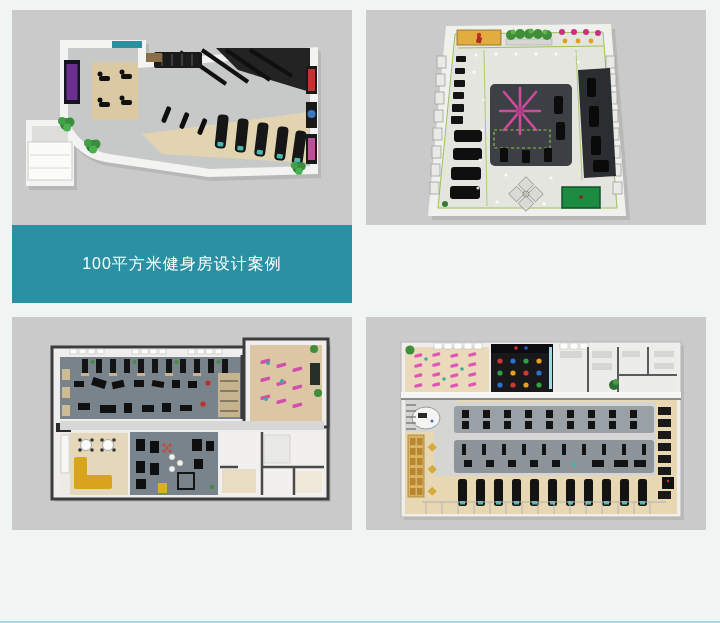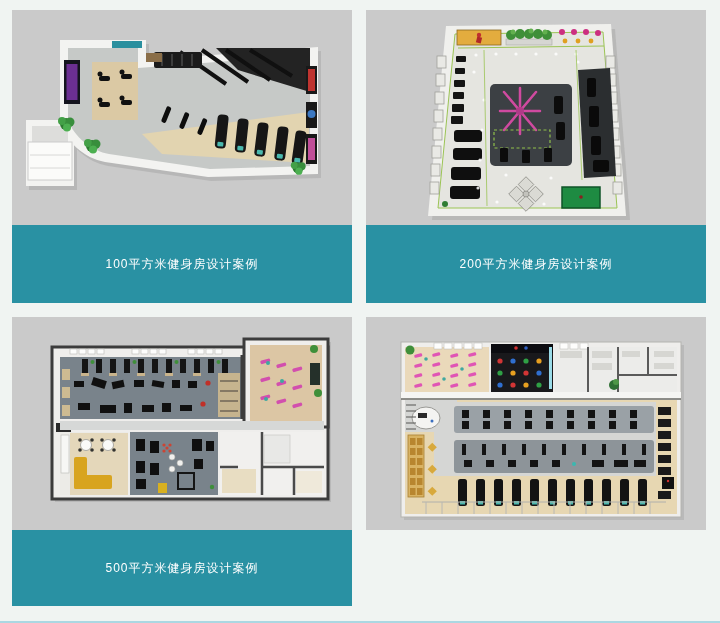--- a/index.html
+++ b/index.html
@@ -6,21 +6,21 @@
     --page-bg:#f0f4f2; --caption-bg:#2991a3; --caption-text:#ffffff;
     --thumb-bg:#cacaca; --bottom-accent:#abd7e2;
   }
   *{box-sizing:border-box;margin:0;padding:0;}
   html,body{width:720px;height:623px;}
   body{background:var(--page-bg);font-family:"Liberation Sans",sans-serif;position:relative;overflow:hidden;}
   .gallery{position:absolute;top:10px;left:12px;width:694px;display:flex;flex-wrap:wrap;column-gap:14px;row-gap:14px;}
   .card{width:340px;display:flex;flex-direction:column;cursor:pointer;}
   .thumb{width:340px;background:var(--thumb-bg);overflow:hidden;line-height:0;}
   .h215{height:215px;} .h213{height:213px;}
-  .caption{background:var(--caption-bg);color:var(--caption-text);display:flex;align-items:center;justify-content:center;font-size:12px;letter-spacing:1px;}
+  .caption{background:var(--caption-bg);color:var(--caption-text);display:flex;align-items:center;justify-content:center;font-size:16px;letter-spacing:1px;}
   .c78{height:78px;} .c76{height:76px;}
   .accent-line{position:absolute;left:0;bottom:0;width:720px;height:2px;background:var(--bottom-accent);}
   svg{display:block;}
 </style>
 </head>
 <body>
 
 <div class="gallery">
 
   <figure class="card">
@@ -233,21 +233,20 @@
           <circle cx="185" cy="168" r="1.6"></circle>
             <circle cx="212" cy="52" r="1.6"></circle>
             <circle cx="131" cy="192" r="1.6"></circle>
             <circle cx="178" cy="194" r="1.6"></circle>
         </g>
         <line x1="92" y1="38" x2="238" y2="36" stroke="#9bc454" stroke-width="1"></line>
         <line x1="118" y1="40" x2="121" y2="196" stroke="#9bc454" stroke-width="0.8"></line>
         <line x1="210" y1="40" x2="216" y2="170" stroke="#9bc454" stroke-width="0.8"></line>
       </svg>
     </div>
-    <figcaption class="caption c78">200平方米健身房设计案例</figcaption>
   </figure>
 
   <figure class="card">
     <div class="thumb h213">
       <svg viewBox="0 0 340 213" width="340" height="213">
         <defs>
           <g id="c-mat">
               <rect width="10" height="3.6" rx="1.4" fill="#d24fae" transform="rotate(-16)"></rect>
             </g>
         </defs>
@@ -398,21 +397,20 @@
           <line x1="250" y1="115" x2="250" y2="178"></line>
             <line x1="250" y1="150" x2="312" y2="150"></line>
           <line x1="282" y1="150" x2="282" y2="178"></line>
             <line x1="208" y1="150" x2="226" y2="150"></line>
         </g>
         <rect x="210" y="152" width="34" height="24" fill="#e8ddc2"></rect>
         <rect x="252" y="118" width="26" height="28" fill="#e8e8e6" stroke="#c4c4c0" stroke-width="0.6"></rect>
         <rect x="284" y="154" width="26" height="22" fill="#efe9da"></rect>
       </svg>
     </div>
-    <figcaption class="caption c76">500平方米健身房设计案例</figcaption>
   </figure>
 
   <figure class="card">
     <div class="thumb h213">
       <svg viewBox="0 0 340 213" width="340" height="213">
         <defs>
           <g id="d-mat">
               <rect width="8" height="3.2" rx="1.2" fill="#e055b5" transform="rotate(-14)"></rect>
             </g>
           <g id="d-tread">

